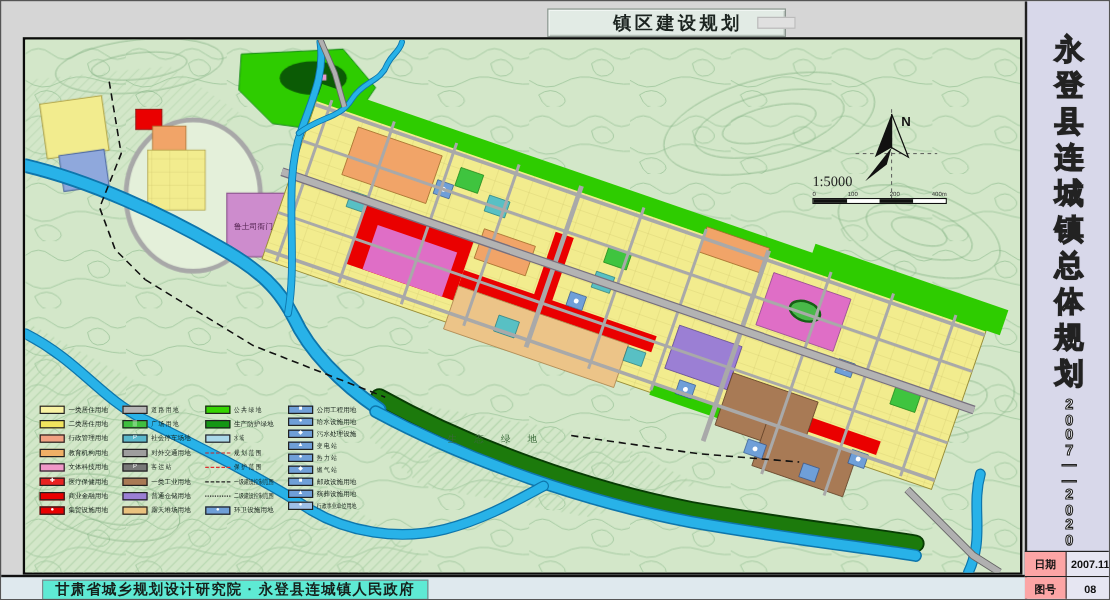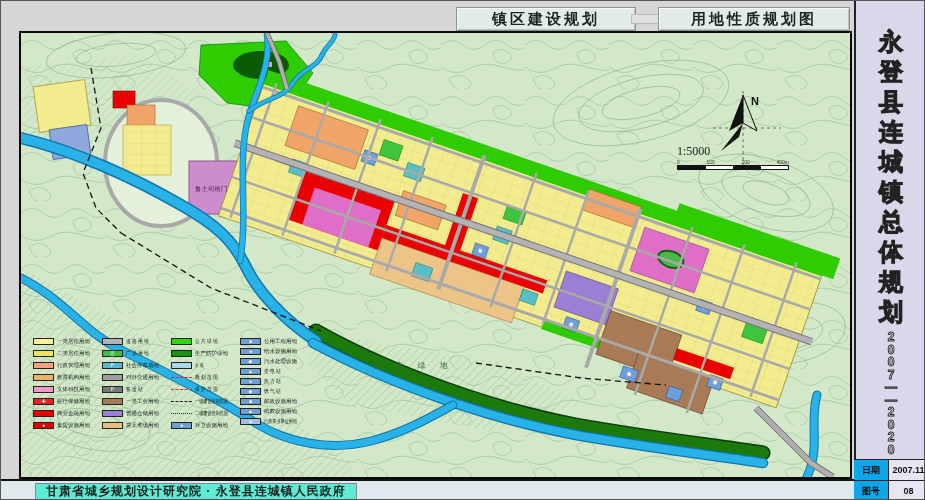--- a/index.html
+++ b/index.html
@@ -3,21 +3,21 @@
 <meta charset="utf-8">
 <style>
   html,body{margin:0;padding:0;background:#bbb;}
   #page{position:relative;width:925px;height:500px;background:#d6d6d6;border:1px solid #555;box-sizing:border-box;
         font-family:"Liberation Sans","DejaVu Sans",sans-serif;overflow:hidden;}
   
   .title-box{position:absolute;top:6px;height:22px;background:#e2ebe5;border:1px solid #8a948e;
              box-shadow:inset 1px 1px 0 #f6faf7, inset -1px -1px 0 #b7c1ba;
              display:flex;align-items:center;justify-content:center;
              font-size:15px;font-weight:bold;color:#1c2420;letter-spacing:3px;}
-  #title-left{left:455px;width:178px;}
+  #title-left{left:455px;width:178px;padding-left:19px;}
   #title-right{left:657px;width:190px;}
   #title-conn{position:absolute;left:630px;top:13px;width:30px;height:8px;background:#e0e0e0;border:1px solid #bbb;}
   
   #map-frame{position:absolute;left:18px;top:30px;width:833px;height:448px;border:2px solid #0b0b0b;
              box-sizing:border-box;background:#d3e7c9;}
   #map-frame svg{display:block;}
   
   #legend{position:absolute;left:12px;top:304px;width:278px;height:138px;}
   #legend-title{text-align:center;font-size:11px;font-weight:bold;color:#1a241c;letter-spacing:14px;margin-bottom:3px;}
   #legend-cols{display:flex;}
@@ -32,37 +32,36 @@
   #sidebar{position:absolute;left:853px;top:0;width:72px;height:500px;background:#d8d8ea;
            border-left:2px solid #222;box-sizing:border-box;}
   #sidebar-title{position:absolute;left:0;top:26px;width:100%;display:flex;flex-direction:column;align-items:center;}
   #sidebar-title span{font-size:24px;line-height:30px;font-weight:bold;color:#fff;
                       -webkit-text-stroke:1.1px #222;text-shadow:0 0 1px #333;}
   #sidebar-years{position:absolute;left:0;top:330px;width:100%;display:flex;flex-direction:column;align-items:center;}
   #sidebar-years span{font-size:12px;line-height:12.5px;font-weight:bold;color:#fff;-webkit-text-stroke:0.9px #222;}
   #sidebar-meta{position:absolute;left:-2px;bottom:0;width:74px;border-top:1px solid #222;}
   .meta-row{display:flex;height:20px;border-bottom:1px solid #222;}
   .meta-row:last-child{border-bottom:none;}
-  .meta-label{width:34px;background:#0ea5e9;border-right:1px solid #222;display:flex;align-items:center;justify-content:center;
+  .meta-label{width:34px;background:#fca5a5;border-right:1px solid #222;display:flex;align-items:center;justify-content:center;
               font-size:9px;font-weight:bold;color:#111;}
   .meta-value{flex:1;background:#e6e6f2;display:flex;align-items:center;justify-content:center;
               font-size:9px;font-weight:bold;color:#111;}
   
   #footer{position:absolute;left:0;top:478px;width:853px;height:22px;background:#dfe9ee;border-top:2px solid #111;box-sizing:border-box;}
   #credit-box{position:absolute;left:34px;top:2px;height:15px;padding:0 10px;background:#5eead4;border:1px solid #7d8a8e;
               display:flex;align-items:center;font-size:12px;font-weight:bold;color:#16211c;letter-spacing:1px;}
 </style>
 </head>
 <body>
 
 <div id="page">
 
   <div class="title-box" id="title-left">镇区建设规划</div>
   <div id="title-conn"></div>
-  <div class="title-box" id="title-right">用地性质规划图</div>
 
   <div id="map-frame">
     <svg width="829" height="444" viewBox="0 0 829 444">
       <defs>
         <pattern id="pc" width="84" height="56" patternUnits="userSpaceOnUse">
           <path d="M0,12 q11,-9 22,0 t22,0 t22,0 t22,0" fill="none" stroke="#8dbb8d" stroke-width="0.6"></path>
           <path d="M0,34 q14,10 28,2 t30,-3 t26,4" fill="none" stroke="#8dbb8d" stroke-width="0.6"></path>
           <path d="M8,46 q10,-7 19,0 q7,6 -2,10 q-12,4 -17,-10z" fill="none" stroke="#8dbb8d" stroke-width="0.6"></path>
           <path d="M52,20 q9,-7 16,0 q6,6 -3,10 q-11,3 -13,-10z" fill="none" stroke="#8dbb8d" stroke-width="0.6"></path>
         </pattern>

